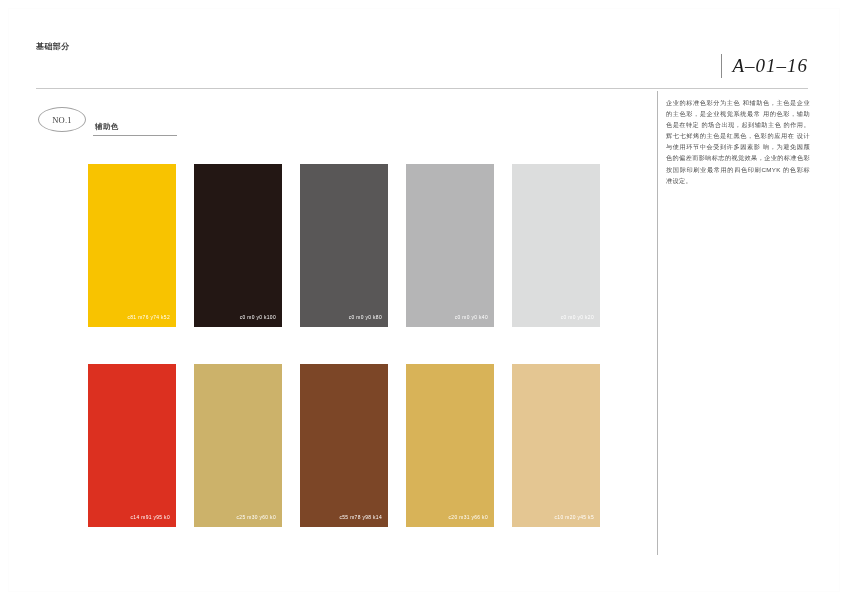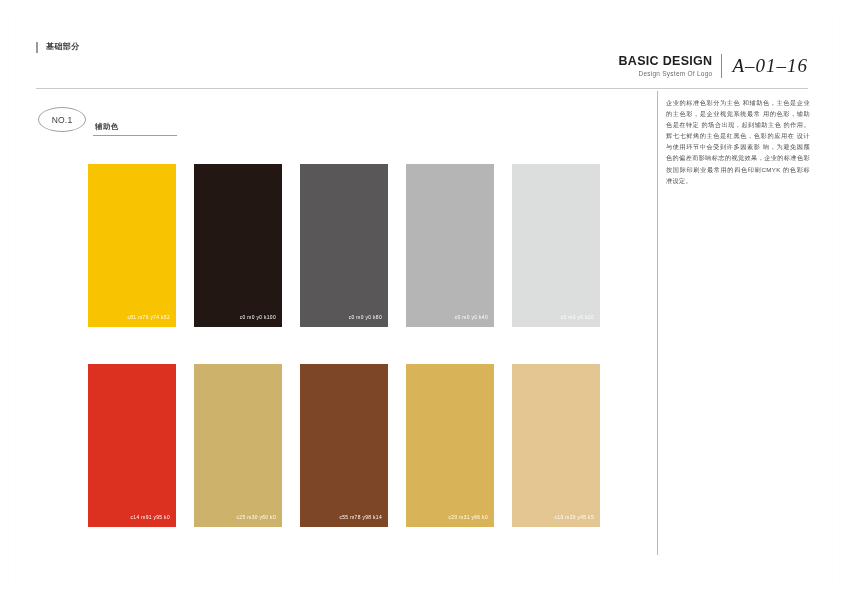--- a/index.html
+++ b/index.html
@@ -31,20 +31,21 @@
     box-sizing: border-box;
     pointer-events: none;
   }
 
   
   #header-left {
     position: absolute;
     left: 36px; top: 42px;
     display: flex;
     align-items: stretch;
+    flex-direction: column;
   }
   #header-accent-bar {
     width: 2px;
     background: #9a9a9a;
     margin-right: 8px;
   }
   #header-text-stack {
     display: flex;
     flex-direction: column;
     justify-content: flex-start;
@@ -125,20 +126,21 @@
     border: 1px solid #a3a3a3;
     border-radius: 50%;
     display: flex;
     align-items: center;
     justify-content: center;
     font-size: 8.5px;
     color: #3d3d3d;
     letter-spacing: 0.2px;
     box-sizing: border-box;
     background: #ffffff;
+    font-family: Liberation Serif, serif;
   }
   #section-label-wrap {
     margin-left: 7px;
     margin-top: 15px;
   }
   #section-label {
     font-size: 7.5px;
     font-weight: bold;
     color: #444444;
     letter-spacing: 0.4px;
@@ -209,24 +211,20 @@
   <div id="page-frame"></div>
 
   <div id="header-left">
     <div id="header-accent-bar"></div>
     <div id="header-text-stack">
       <div id="header-kicker">基础部分</div>
     </div>
   </div>
 
   <div id="header-right">
-    <div id="brand-block">
-      <div id="brand-main">BASIC DESIGN</div>
-      <div id="brand-sub">Design System Of Logo</div>
-    </div>
     <div id="brand-divider"></div>
     <div id="page-code">A–01–16</div>
   </div>
 
   <div id="header-rule"></div>
 
   <div id="section-tag">
     <div id="section-badge">NO.1</div>
     <div id="section-label-wrap">
       <div id="section-label">辅助色</div>

